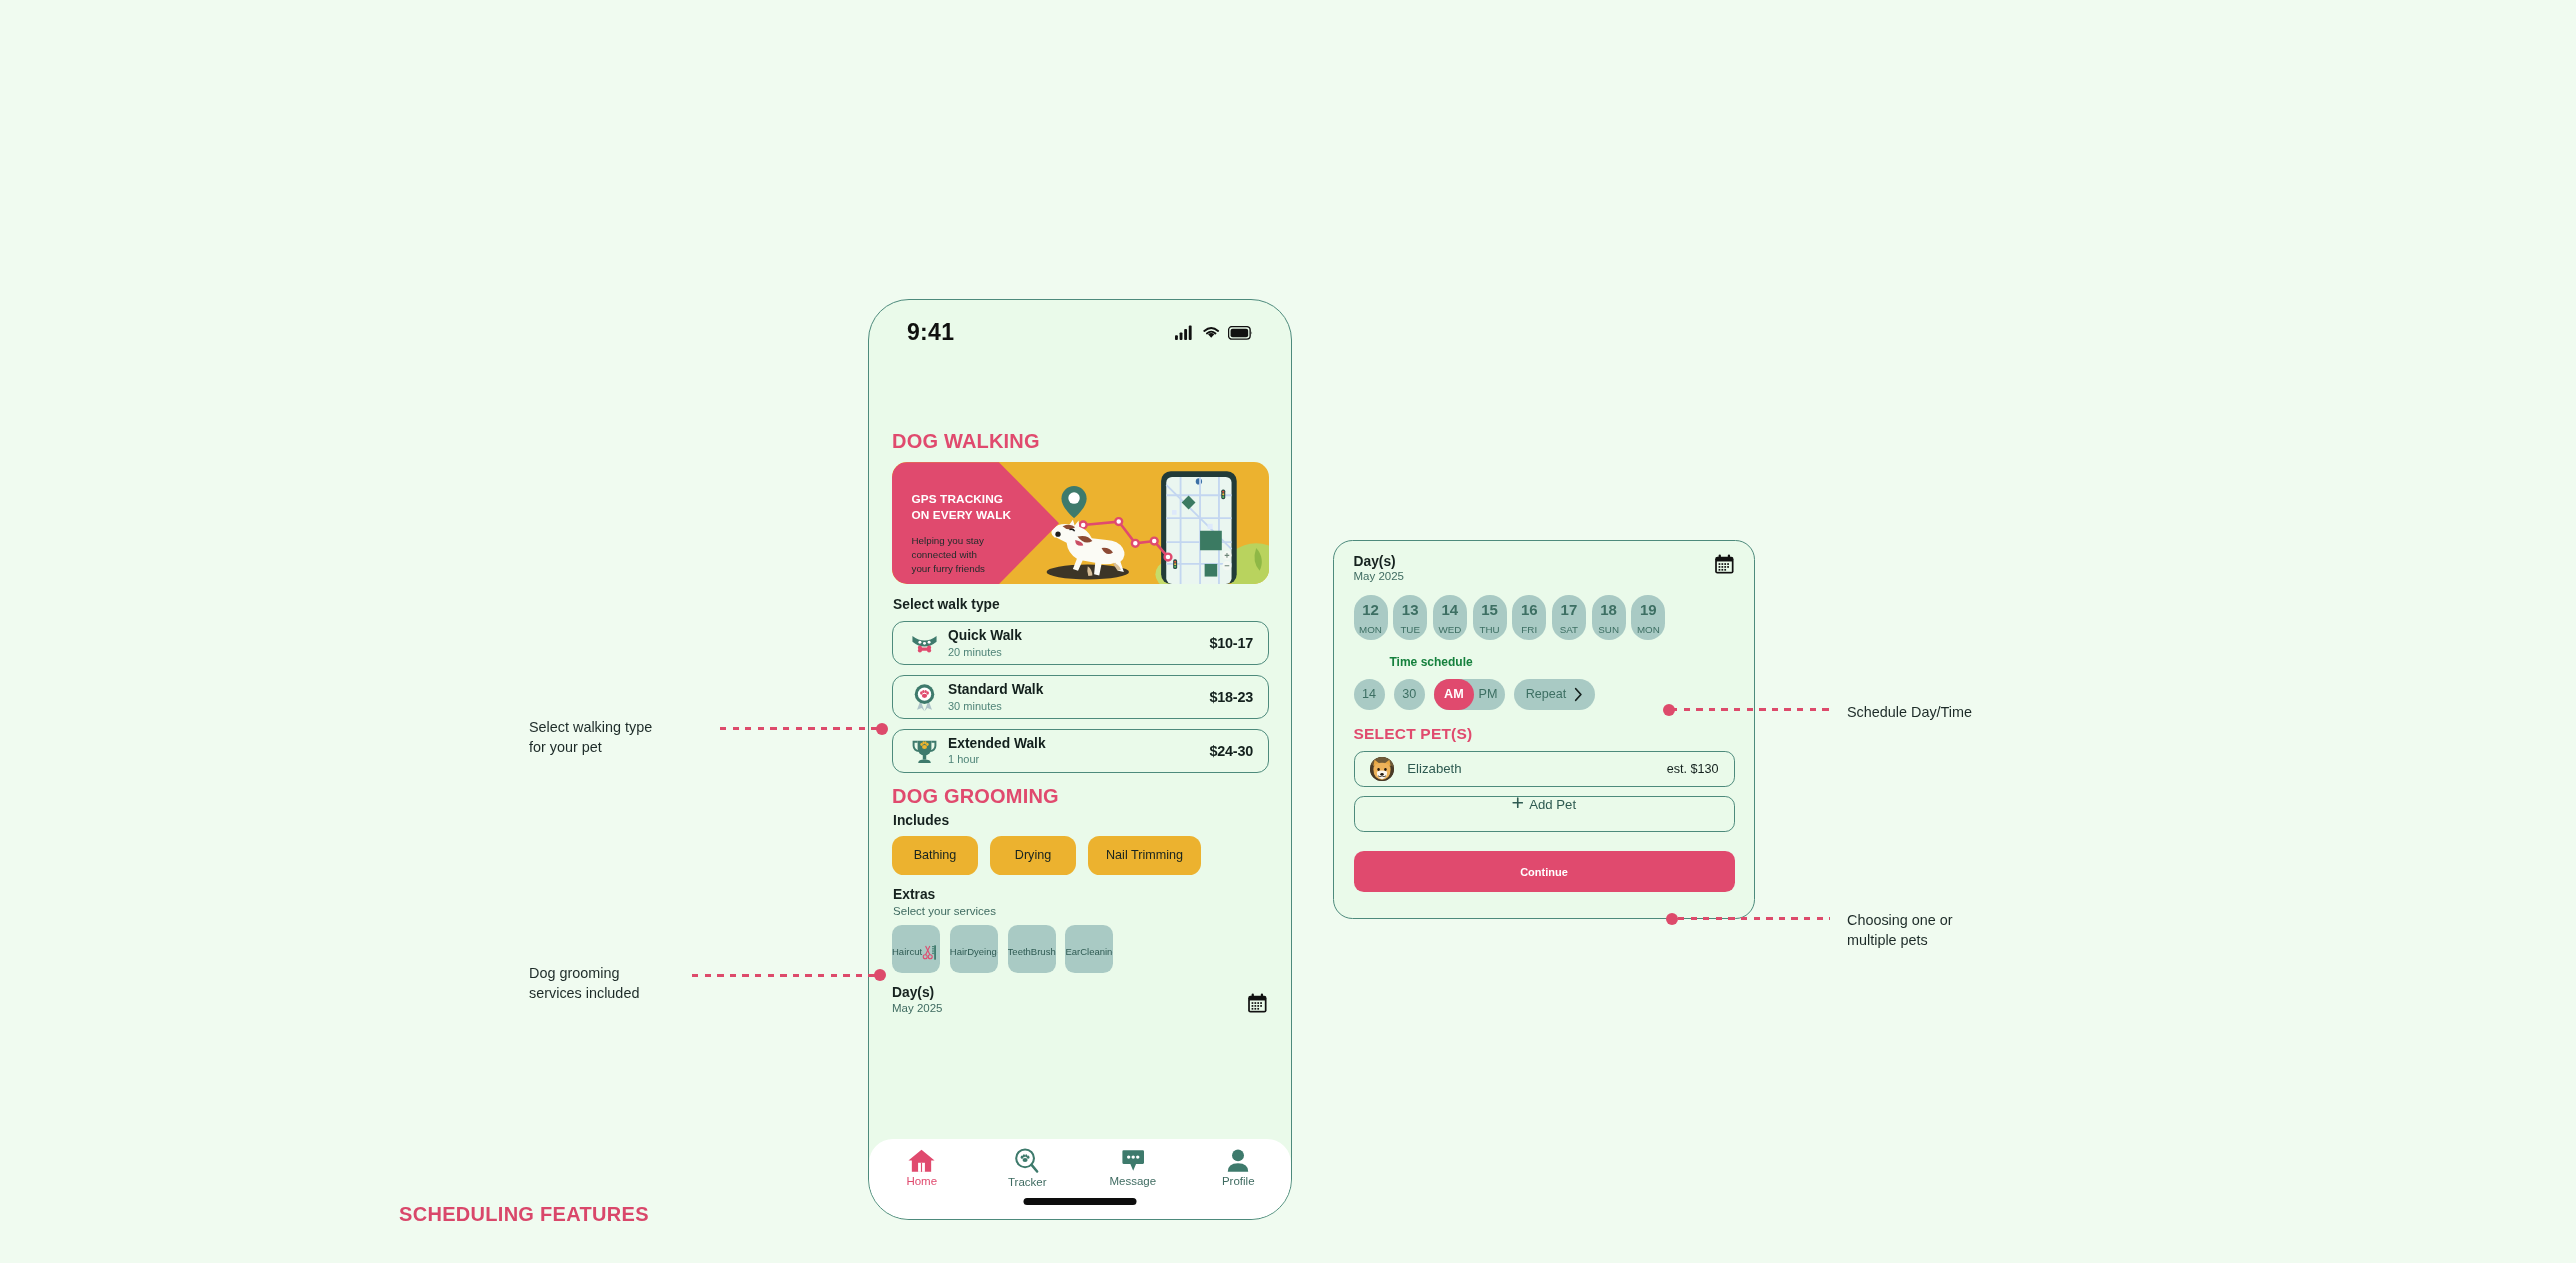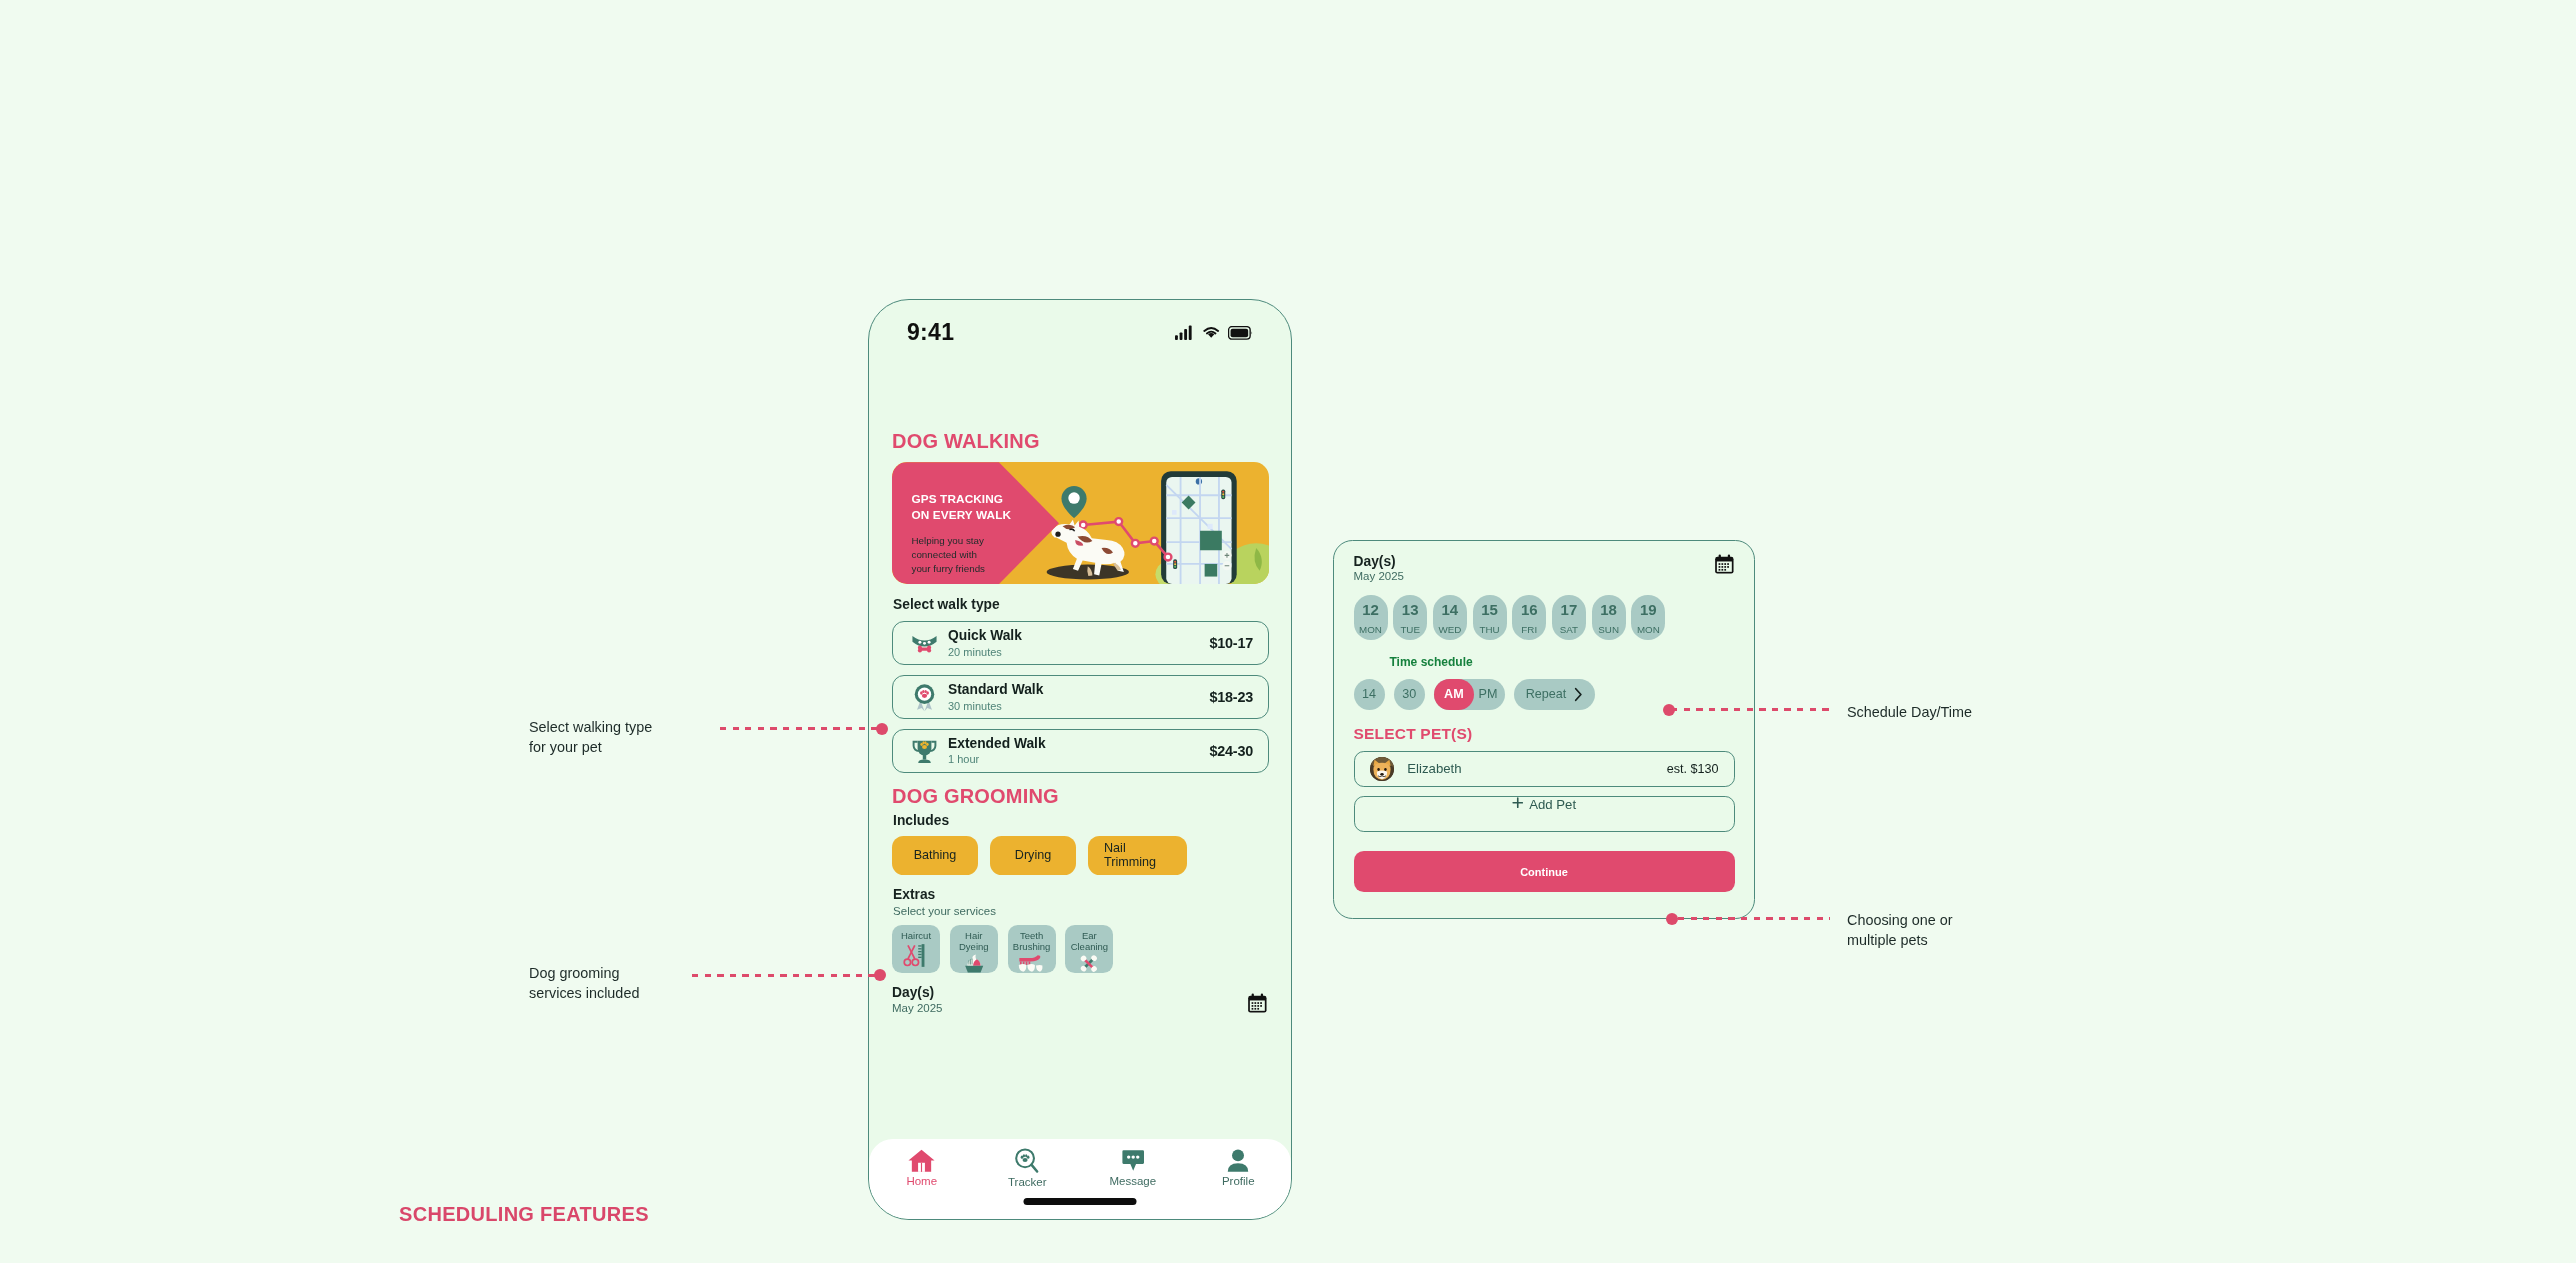--- a/index.html
+++ b/index.html
@@ -87,27 +87,27 @@
 
   
   .pill-row { display: flex; gap: 12px; margin-top: 8px; }
   .pill {
     height: 39px; background: #ecb22f; border-radius: 11.5px;
     display: flex; align-items: center; justify-content: center;
     font-size: 12.6px; color: #17231f; padding: 0 16px; cursor: pointer;
   }
   .pill.p0 { width: 86px; }
   .pill.p1 { width: 86px; }
-  .pill.p2 { width: 99px; }
+  .pill.p2 { width: 113px; }
 
   
   .extra-row { display: flex; gap: 9.8px; margin-top: 8px; }
   .extra {
     width: 48px; height: 48px; background: #a9cac4; border-radius: 9.8px;
-    display: flex; flex-direction: column; align-items: center;
+    display: flex; flex-direction: row; align-items: center;
     padding-top: 5.2px; cursor: pointer; overflow: hidden; flex: none;
   }
   .extra-lbl { font-size: 9.5px; color: #2f5b53; line-height: 1.16; text-align: center; }
   .extra-ico { margin-top: 1.7px; }
 
   .daysline { display: flex; align-items: flex-end; justify-content: space-between; margin-top: 12.6px; }
 
   
   .tabbar {
     position: absolute; left: 0; bottom: 0; width: 100%; height: 80px;

